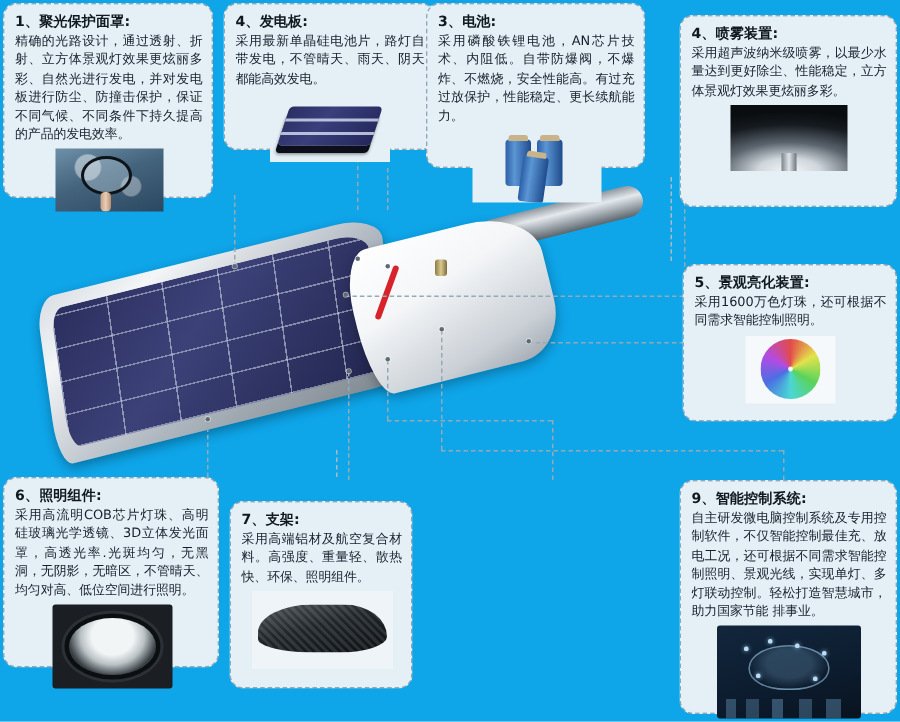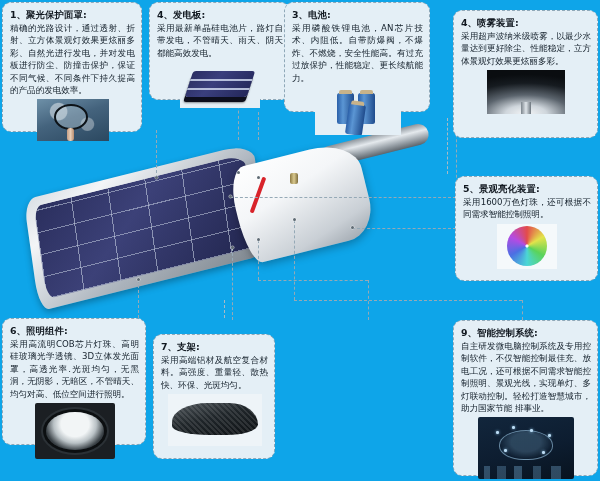--- a/index.html
+++ b/index.html
@@ -359,21 +359,21 @@
   <div class="panel" id="panel-6">
     <div class="panel-title">6、照明组件:</div>
     <div class="panel-body">采用高流明COB芯片灯珠、高明硅玻璃光学透镜、3D立体发光面罩，高透光率.光斑均匀，无黑洞，无阴影，无暗区，不管晴天、均匀对高、低位空间进行照明。</div>
     <div class="thumb" id="thumb-6">
       <div class="ring"></div>
     </div>
   </div>
 
   <div class="panel" id="panel-7">
     <div class="panel-title">7、支架:</div>
-    <div class="panel-body">采用高端铝材及航空复合材料。高强度、重量轻、散热快、环保、光斑均匀。</div>
+    <div class="panel-body">采用高端铝材及航空复合材料。高强度、重量轻、散热快、环保、照明组件。</div>
     <div class="thumb" id="thumb-7">
       <div class="shell"></div>
     </div>
   </div>
 
 
   <div class="panel" id="panel-9">
     <div class="panel-title">9、智能控制系统:</div>
     <div class="panel-body">自主研发微电脑控制系统及专用控制软件，不仅智能控制最佳充、放电工况，还可根据不同需求智能控制照明、景观光线，实现单灯、多灯联动控制。轻松打造智慧城市，助力国家节能 排事业。</div>
     <div class="thumb" id="thumb-9">

